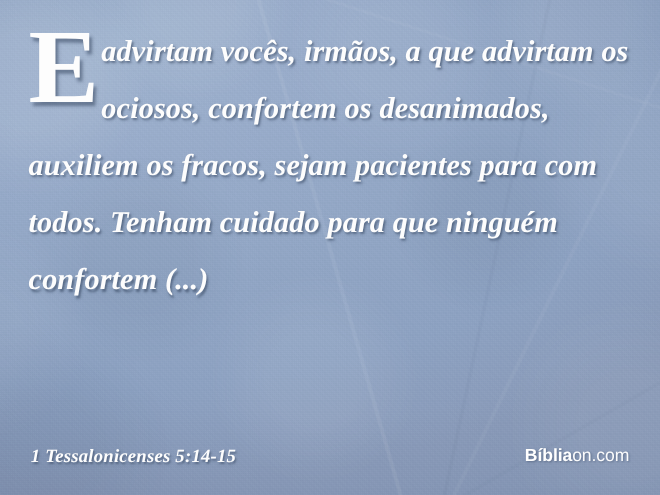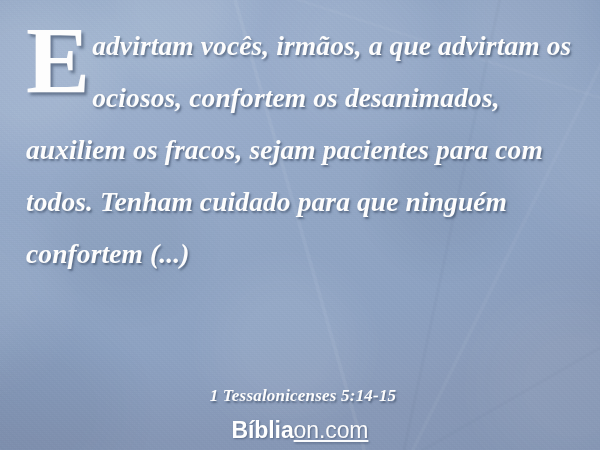--- a/index.html
+++ b/index.html
@@ -101,44 +101,43 @@
     position: absolute;
     left: 0;
     right: 0;
     bottom: 0;
     height: 64px;
     display: flex;
     align-items: center;
     justify-content: space-between;
     padding: 0 22px 6px 28px;
     box-sizing: border-box;
-    flex-direction: column;
   }
   .reference {
     color: #fdfdfd;
     font-style: italic;
     font-weight: bold;
     font-size: 17px;
     letter-spacing: .2px;
     text-shadow: 1.2px 1.6px 2px rgba(42,58,84,.55);
     white-space: nowrap;
   }
   .logo {
     display: flex;
     align-items: baseline;
     font-family: "Liberation Sans", sans-serif;
-    font-size: 23px;
+    font-size: 16px;
     color: #ffffff;
     letter-spacing: -.1px;
     text-shadow: 1px 1.4px 2px rgba(42,58,84,.45);
     white-space: nowrap;
     margin-right: 6px;
   }
   .logo-bold   { font-weight: bold; }
-  .logo-light  { font-weight: normal; opacity: .97; text-decoration: underline; }
+  .logo-light  { font-weight: normal; opacity: .97; }
 </style>
 </head>
 <body>
 
 <div id="card">
 
   <div class="bg-base"></div>
   <div class="bg-mottle"></div>
   <div class="bg-cracks"></div>
   <div class="bg-grain"></div>

